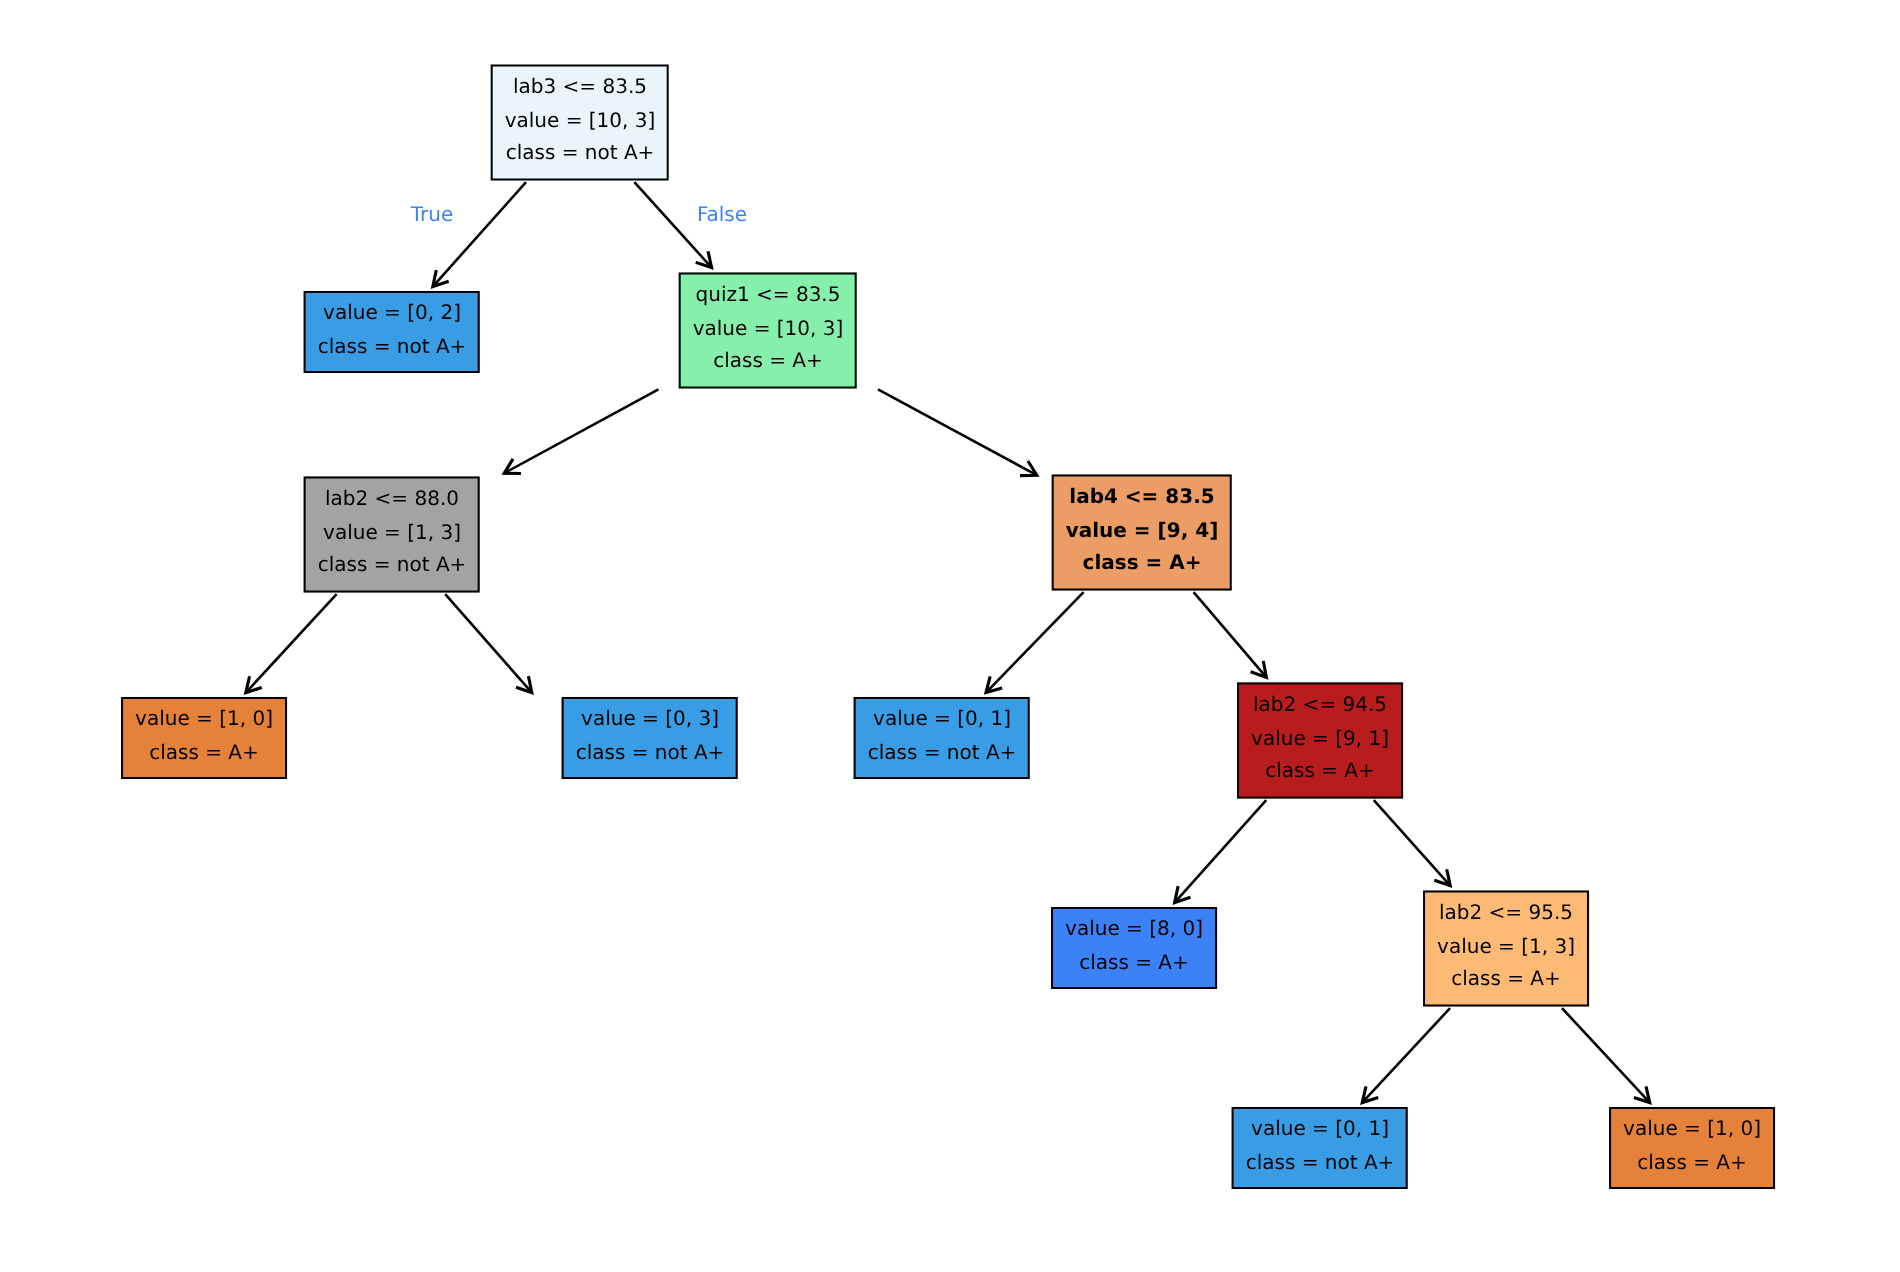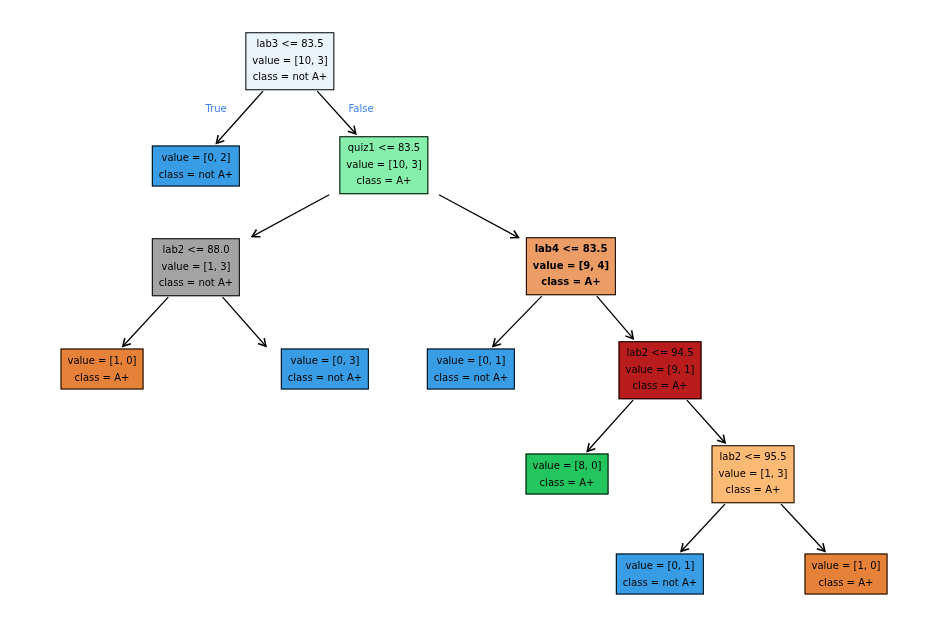--- a/index.html
+++ b/index.html
@@ -100,21 +100,21 @@
       </div>
       <div class="node" style="left: 471px; top: 369px; background: rgb(57, 157, 229);">
         <div class="node-line">value = [0, 1]</div>
         <div class="node-line">class = not A+</div>
       </div>
       <div class="node" style="left: 660px; top: 370px; background: #b91c1c;">
         <div class="node-line">lab2 &lt;= 94.5</div>
         <div class="node-line">value = [9, 1]</div>
         <div class="node-line">class = A+</div>
       </div>
-      <div class="node" style="left: 567px; top: 474px; background: #22c55e;">
+      <div class="node" style="left: 567px; top: 474px; background: #3b82f6;">
         <div class="node-line">value = [8, 0]</div>
         <div class="node-line">class = A+</div>
       </div>
       <div class="node" style="left: 753px; top: 474px; background: #fdba74;">
         <div class="node-line">lab2 &lt;= 95.5</div>
         <div class="node-line">value = [1, 3]</div>
         <div class="node-line">class = A+</div>
       </div>
       <div class="node" style="left: 660px; top: 574px; background: rgb(57, 157, 229);">
         <div class="node-line">value = [0, 1]</div>

